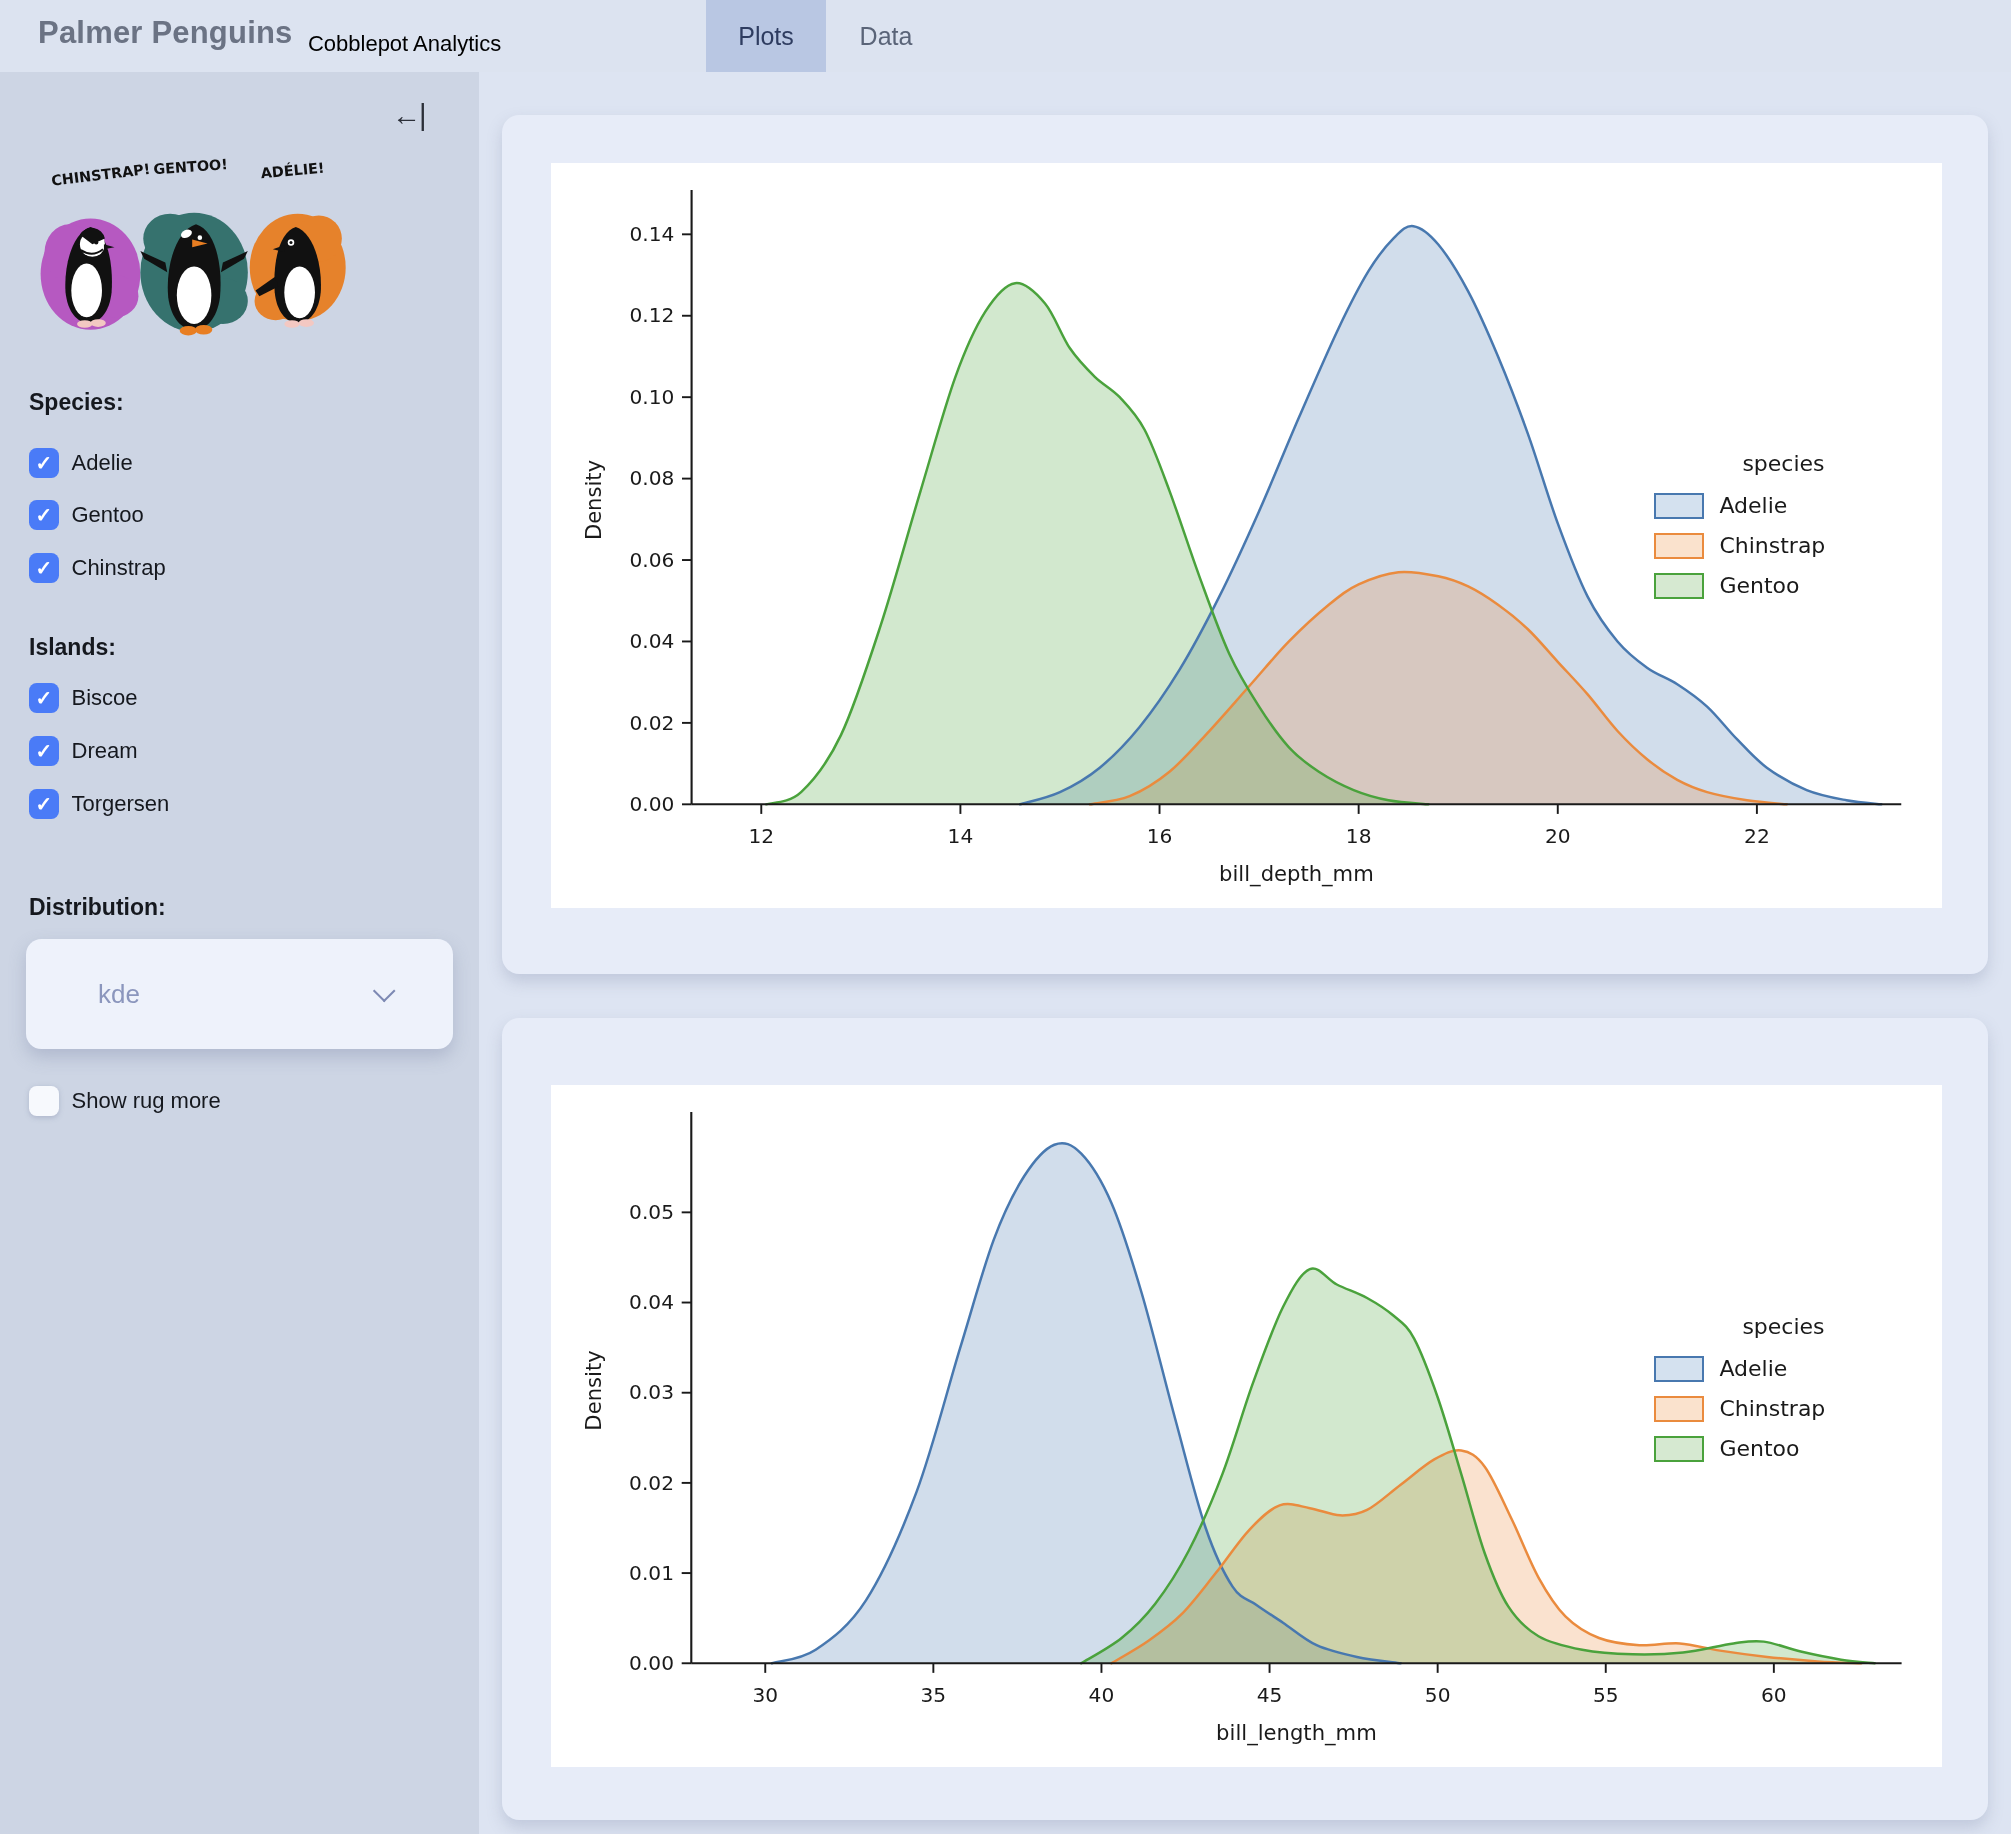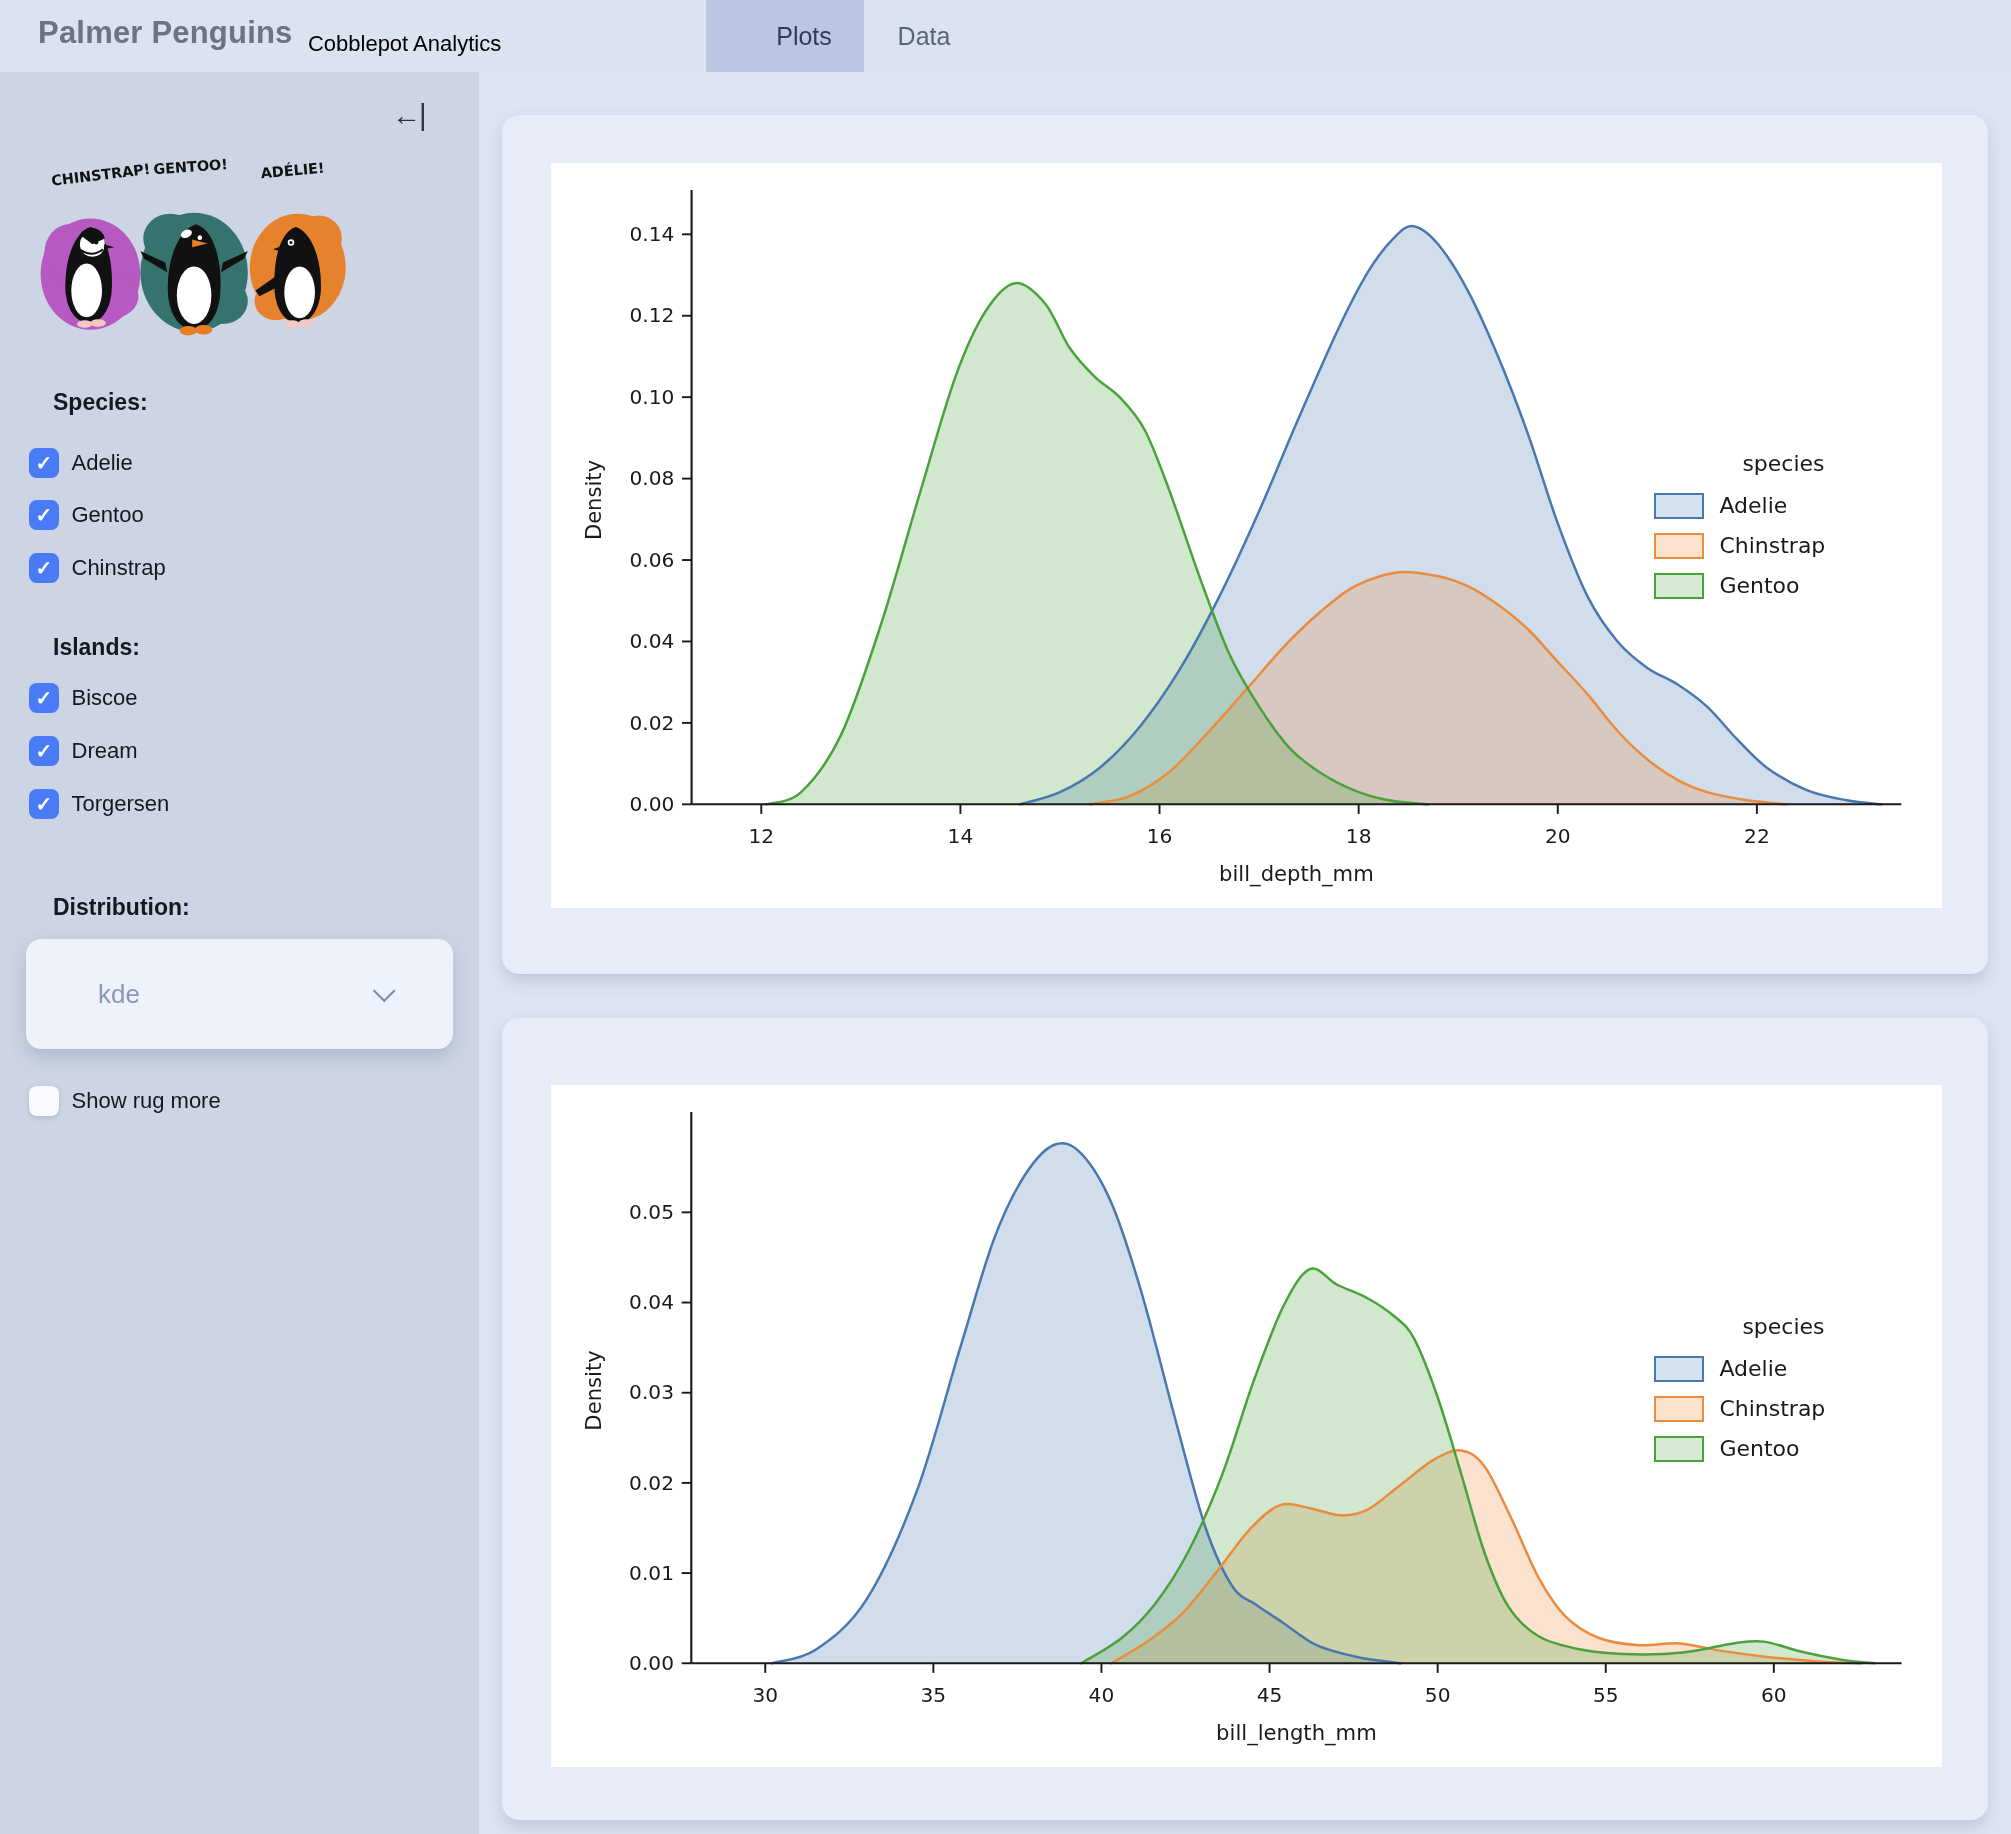--- a/index.html
+++ b/index.html
@@ -7,27 +7,27 @@
        font-family:"Liberation Sans",sans-serif;color:#15181e;}
   
   .header{position:absolute;left:0;top:0;width:2012px;height:72px;background:#dce3f0;
           display:flex;align-items:center;}
   .titlewrap{display:flex;align-items:flex-start;margin-left:38px;}
   .apptitle{font-size:31px;font-weight:600;color:#6b7384;letter-spacing:0.2px;}
   .appsub{font-size:22px;color:#000000;margin-left:15.4px;margin-top:16px;}
   .tabs{position:absolute;left:706px;top:0;height:72px;display:flex;}
   .tab{width:120px;height:72px;display:flex;align-items:center;justify-content:center;
        font-size:25px;color:#5a6478;cursor:pointer;}
-  .tab.active{background:#b9c7e3;color:#2e3c60;padding-left:38px;}
+  .tab.active{background:#b9c7e3;color:#2e3c60;}
   
   .sidebar{position:absolute;left:0;top:72px;width:479px;height:1763px;background:#cdd5e4;}
   .collapse{position:absolute;left:392px;top:27px;font-size:29px;color:#2b2f38;cursor:pointer;
             letter-spacing:-1.9px;}
   .art{position:absolute;left:31px;top:85px;}
-  .sechead{position:absolute;left:29px;font-size:23px;font-weight:700;margin-left:24px;}
+  .sechead{position:absolute;left:29px;font-size:23px;font-weight:700;}
   .optrow{position:absolute;left:29px;display:flex;align-items:center;cursor:pointer;}
   .cbox{width:30px;height:30px;border-radius:7.7px;background:#4a7bf7;display:flex;
         align-items:center;justify-content:center;flex:none;}
   .cbox .tick{color:#fff;font-size:20px;font-weight:700;line-height:1;}
   .cbox.off{background:#f7f9fd;box-shadow:0 1.9px 4.8px rgba(120,130,160,.35);}
   .cbox.off .tick{visibility:hidden;}
   .optlabel{font-size:22px;margin-left:12.5px;}
   .select{position:absolute;left:26px;top:867px;width:427px;height:110px;background:#eef2fb;
           border-radius:15.4px;box-shadow:0 7.7px 17.3px rgba(110,120,155,.30);cursor:pointer;
           display:flex;align-items:center;}

